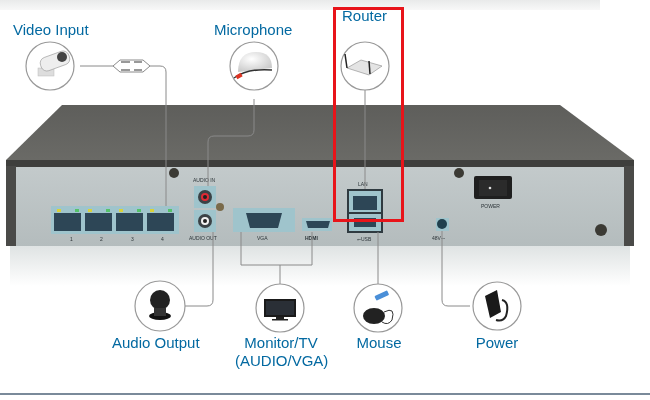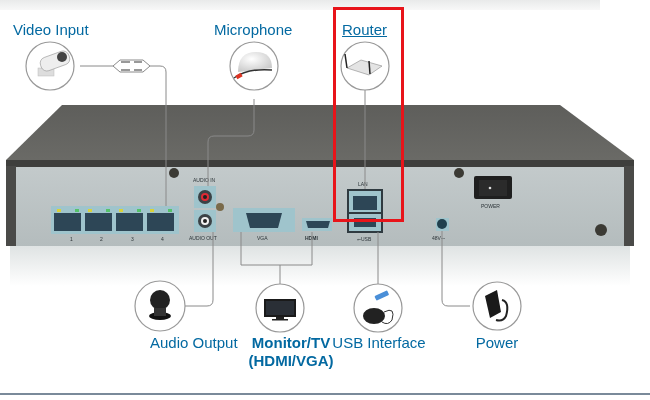--- a/index.html
+++ b/index.html
@@ -196,27 +196,27 @@
     <circle cx="497" cy="306" r="24" fill="#fff" stroke="#999" stroke-width="1.2"></circle>
     <g>
       <path d="M485,296 L497,290 L501,312 L490,318 Z" fill="#1a1a1a"></path>
       <path d="M502,300 Q510,302 506,316 Q503,322 496,320" stroke="#222" stroke-width="2" fill="none"></path>
     </g>
   </g>
 </svg>
 
 <div class="lbl" style="left:13px;top:21px;">Video Input</div>
 <div class="lbl" style="left:214px;top:21px;text-align:right;">Microphone</div>
-<div class="lbl" style="left:342px;top:21px;text-decoration:underline;">Router</div>
-<div class="lbl" style="left:112px;top:334px;margin-left:38px;">Audio Output</div>
-<div class="lbl" style="left:245px;top:334px;width:92px;font-weight:bold;">
+<div class="lbl" style="left:342px;top:7px;">Router</div>
+<div class="lbl" style="left:112px;top:334px;">Audio Output</div>
+<div class="lbl" style="left:235px;top:334px;width:92px;">
   <div>Monitor/TV</div>
-  <div>(HDMI/VGA)</div>
+  <div>(AUDIO/VGA)</div>
 </div>
 <div class="lbl" style="left:330px;top:334px;width:98px;">
-  <div>USB Interface</div>
+  <div>Mouse</div>
 </div>
 <div class="lbl" style="left:465px;top:334px;width:64px;">
   <div>Power</div>
 </div>
 
 <div class="highlight"></div>
 <div class="botline"></div>
 
 </body></html>

